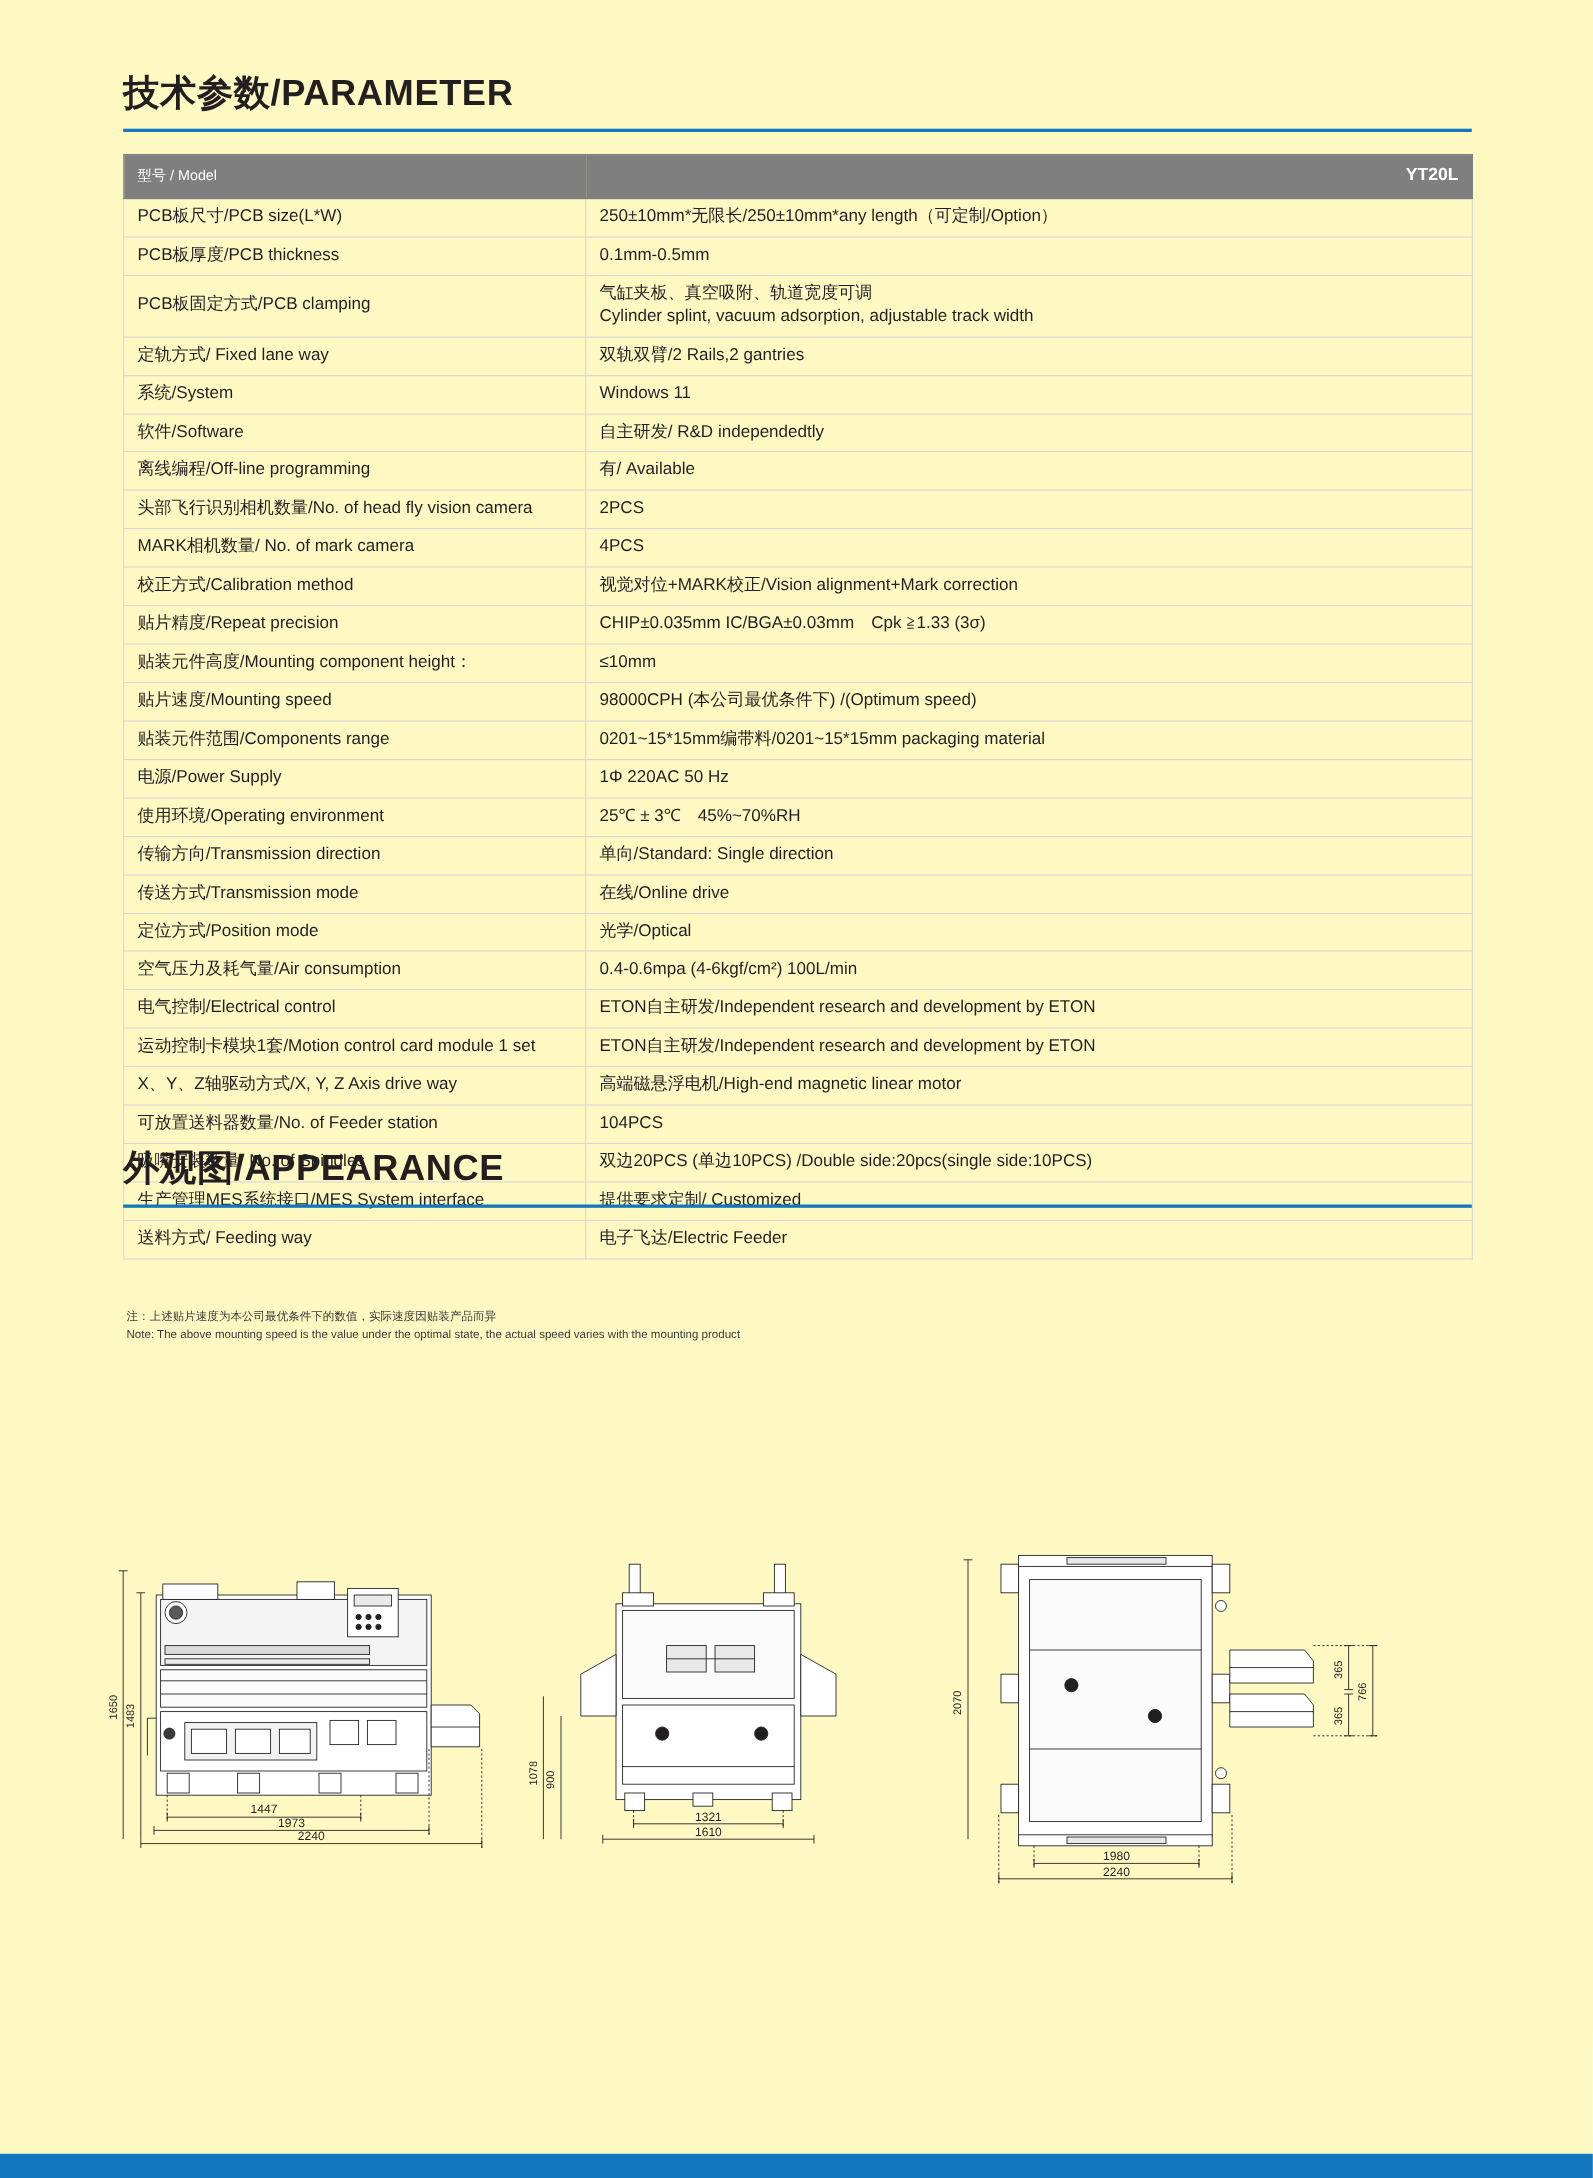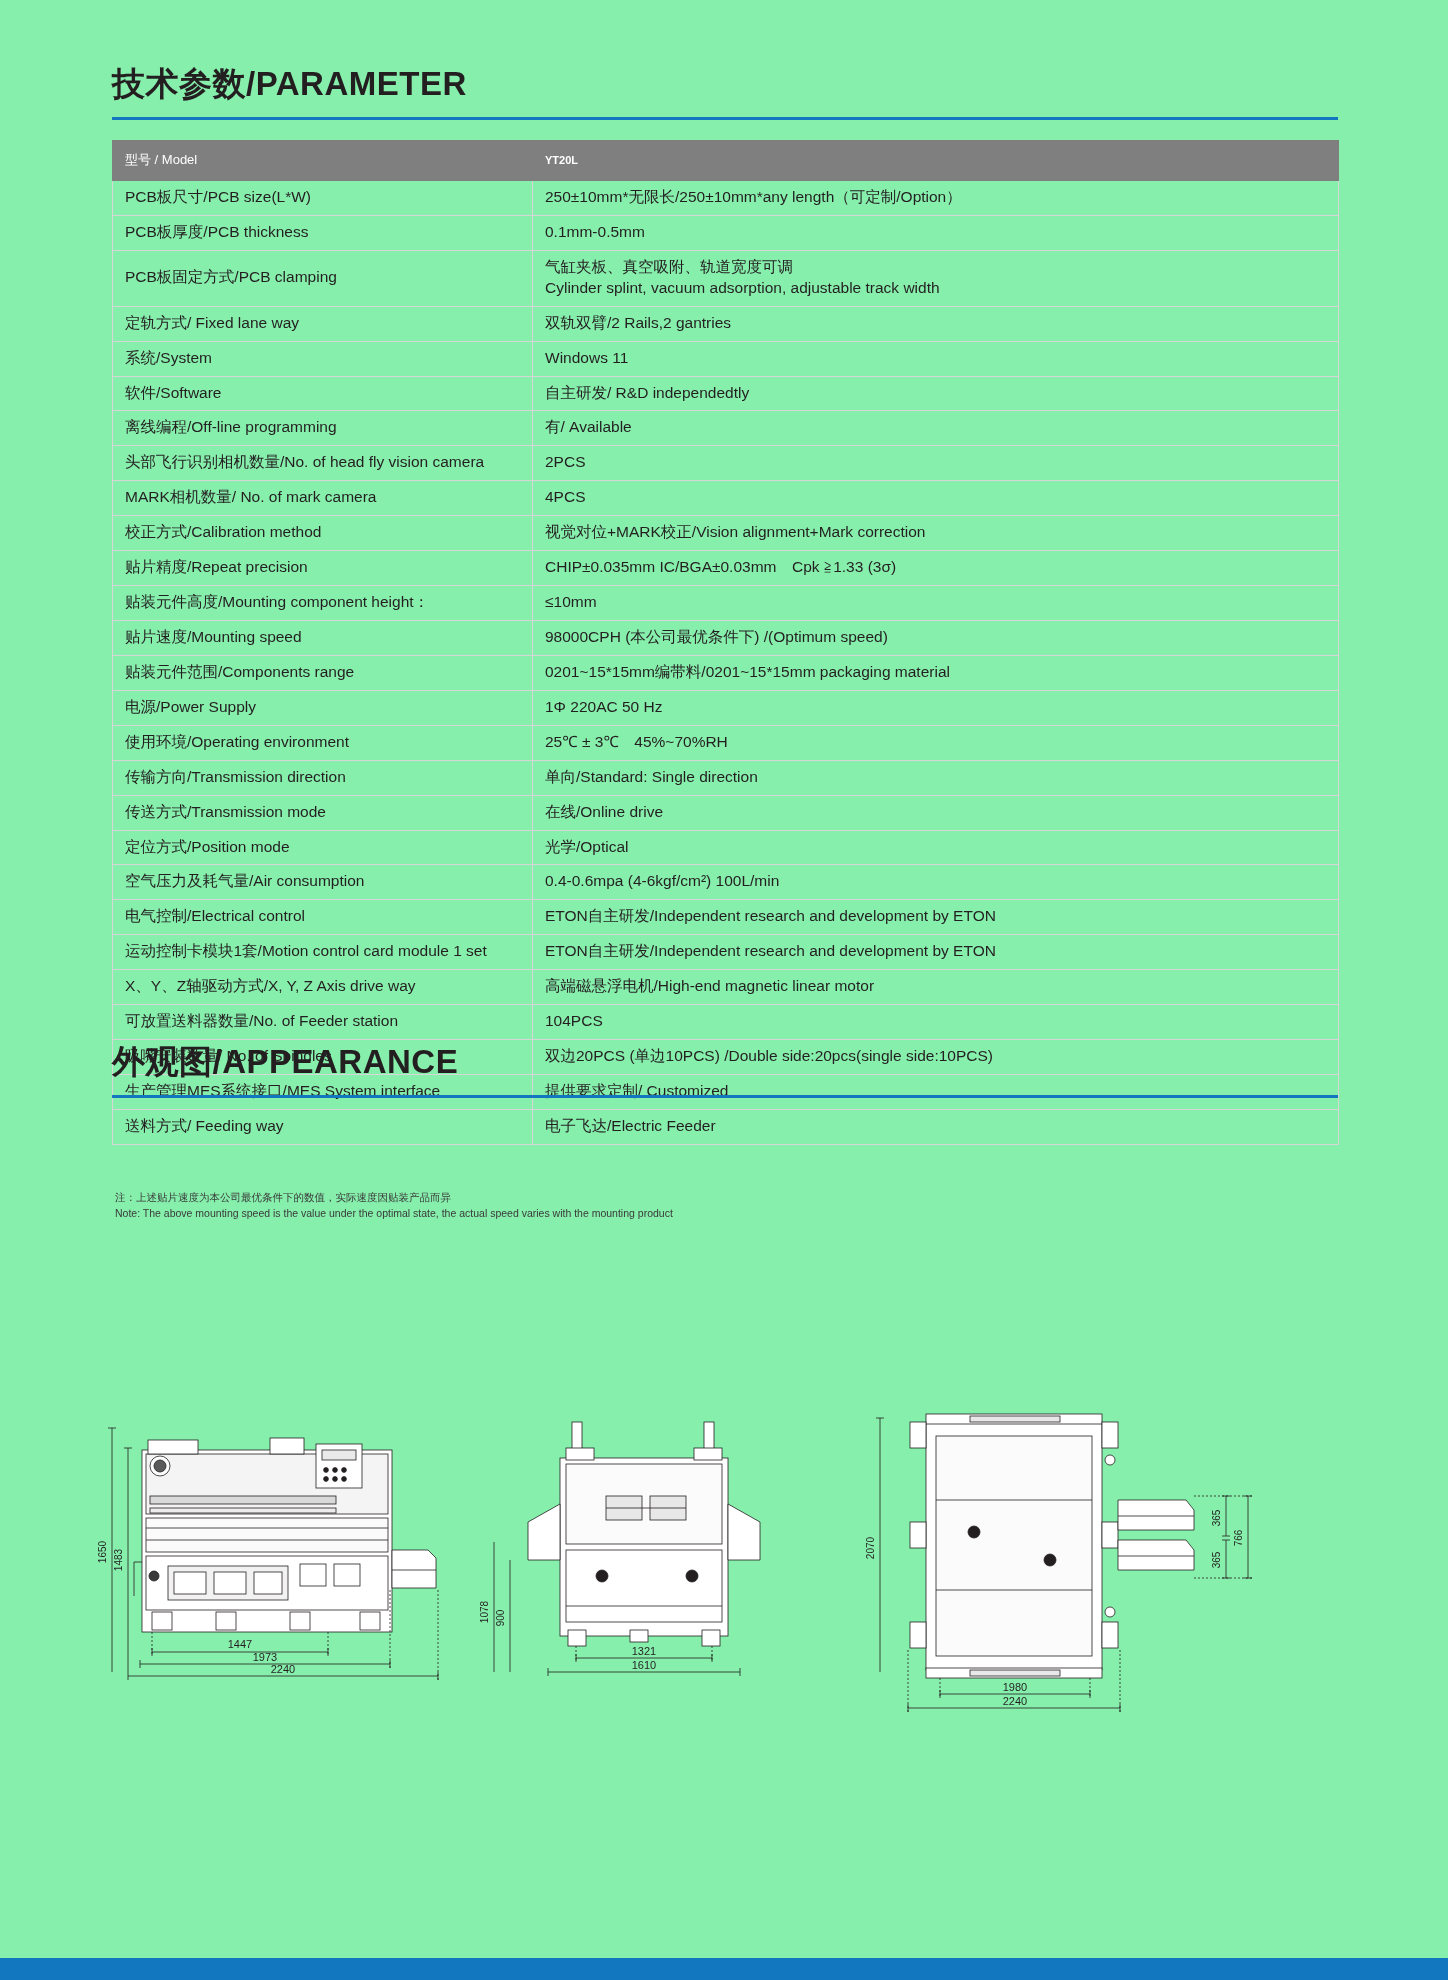--- a/index.html
+++ b/index.html
@@ -11,21 +11,21 @@
     width: 1448px;
     height: 1980px;
     font-family: "Liberation Sans", sans-serif;
     color: #231f20;
     position: relative;
     overflow: hidden;
   }
   .page {
     position: absolute;
     inset: 0;
-    background: #86efac;
+    background: #fef9c3;
   }
   
   .section-head {
     position: absolute;
     left: 112px;
     width: 1226px;
   }
   .section-head .title {
     font-size: 33px;
     font-weight: bold;
@@ -65,21 +65,22 @@
     background: #7f7f7f;
     color: #ffffff;
     font-weight: normal;
     text-align: left;
     height: 26px;
     border: 1px solid #7f7f7f;
     font-size: 13px;
   }
   .spec-table thead th.model-val {
     font-weight: bold;
-    font-size: 11px;
+    font-size: 16px;
+    text-align: right;
   }
   .spec-table tbody tr { height: 27px; }
   .spec-table td.label { white-space: nowrap; margin-top: 28px; }
   .spec-table td.value { }
   .two-line { line-height: 1.45; }
 
   
   .note {
     position: absolute;
     left: 115px;

